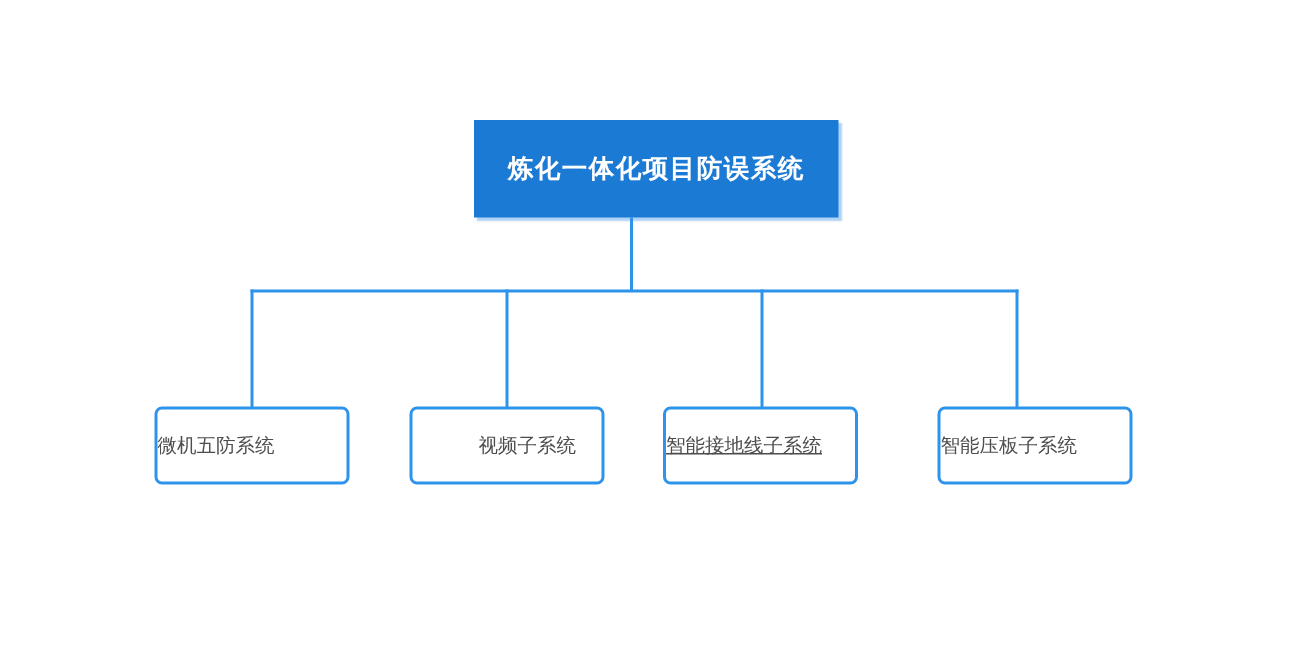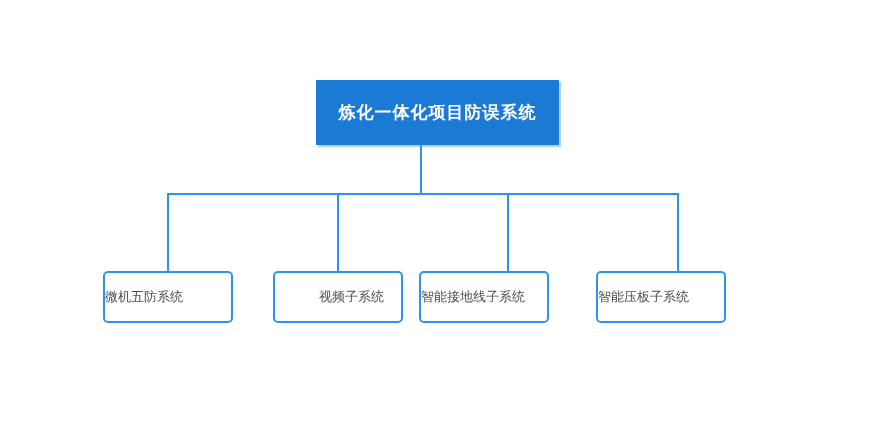--- a/index.html
+++ b/index.html
@@ -67,22 +67,22 @@
     border: 2px solid #2e93ea;
     border-radius: 5px;
     color: #4d4d4d;
     font-size: 13px;
     display: flex;
     align-items: center;
     cursor: default;
   }
   .child-1 { left: 103px; }
   .child-2 { left: 273px; padding-left: 44px; }
-  .child-3 { left: 419px; }
-  .child-4 { left: 596px; }
+  .child-3 { left: 442px; text-decoration: underline; }
+  .child-4 { left: 625px; }
 </style>
 </head>
 <body>
 
 <div class="canvas">
 
   <div class="root-node">
     <span>炼化一体化项目防误系统</span>
   </div>
 

